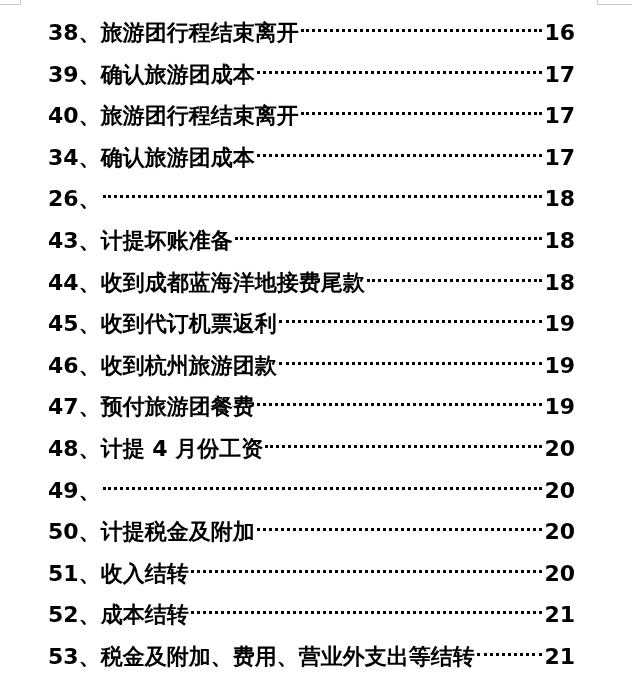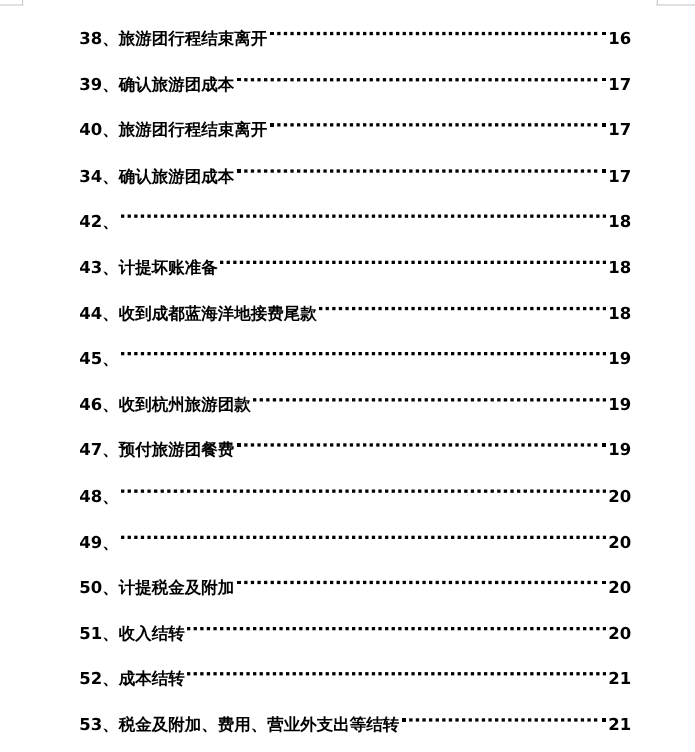--- a/index.html
+++ b/index.html
@@ -41,24 +41,23 @@
       position: absolute;
       left: 48px;
       top: 8px;
       width: 527px;
     }
     .toc-row {
       display: flex;
       align-items: baseline;
       height: 41.6px;
       line-height: 32px;
-      font-size: 15px;
+      font-size: 22px;
       font-weight: bold;
       white-space: nowrap;
-      margin-left: 24px;
     }
     .toc-num {
       flex: 0 0 auto;
       letter-spacing: 0px;
     }
     .toc-sep {
       flex: 0 0 auto;
     }
     .toc-title {
       flex: 0 0 auto;
@@ -113,21 +112,21 @@
     <span class="toc-page">17</span>
   </div>
   <div class="toc-row">
     <span class="toc-num">34</span>
       <span class="toc-sep">、</span>
       <span class="toc-title">确认旅游团成本</span>
     <span class="toc-leader"></span>
     <span class="toc-page">17</span>
   </div>
   <div class="toc-row">
-    <span class="toc-num">42</span>
+    <span class="toc-num">26</span>
       <span class="toc-sep">、</span>
     <span class="toc-leader"></span>
     <span class="toc-page">18</span>
   </div>
   <div class="toc-row">
     <span class="toc-num">43</span>
       <span class="toc-sep">、</span>
       <span class="toc-title">计提坏账准备</span>
     <span class="toc-leader"></span>
     <span class="toc-page">18</span>
@@ -135,40 +134,42 @@
   <div class="toc-row">
     <span class="toc-num">44</span>
       <span class="toc-sep">、</span>
       <span class="toc-title">收到成都蓝海洋地接费尾款</span>
     <span class="toc-leader"></span>
     <span class="toc-page">18</span>
   </div>
   <div class="toc-row">
     <span class="toc-num">45</span>
       <span class="toc-sep">、</span>
+      <span class="toc-title">收到代订机票返利</span>
     <span class="toc-leader"></span>
     <span class="toc-page">19</span>
   </div>
   <div class="toc-row">
     <span class="toc-num">46</span>
       <span class="toc-sep">、</span>
       <span class="toc-title">收到杭州旅游团款</span>
     <span class="toc-leader"></span>
     <span class="toc-page">19</span>
   </div>
   <div class="toc-row">
     <span class="toc-num">47</span>
       <span class="toc-sep">、</span>
       <span class="toc-title">预付旅游团餐费</span>
     <span class="toc-leader"></span>
     <span class="toc-page">19</span>
   </div>
   <div class="toc-row">
     <span class="toc-num">48</span>
       <span class="toc-sep">、</span>
+      <span class="toc-title">计提 4 月份工资</span>
     <span class="toc-leader"></span>
     <span class="toc-page">20</span>
   </div>
   <div class="toc-row">
     <span class="toc-num">49</span>
       <span class="toc-sep">、</span>
     <span class="toc-leader"></span>
     <span class="toc-page">20</span>
   </div>
   <div class="toc-row">

